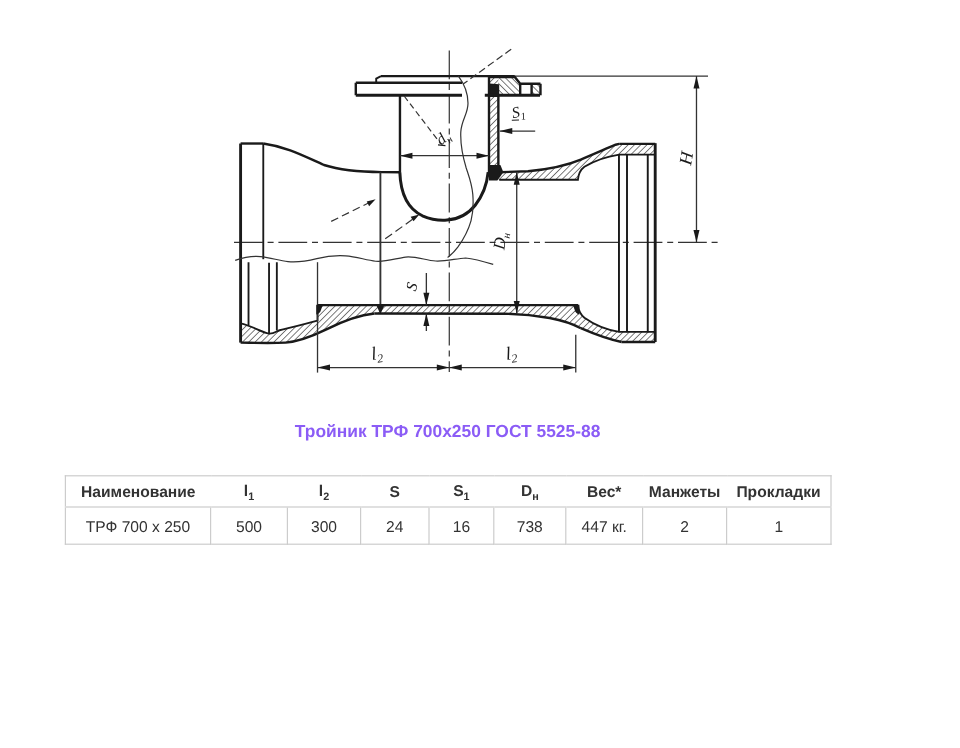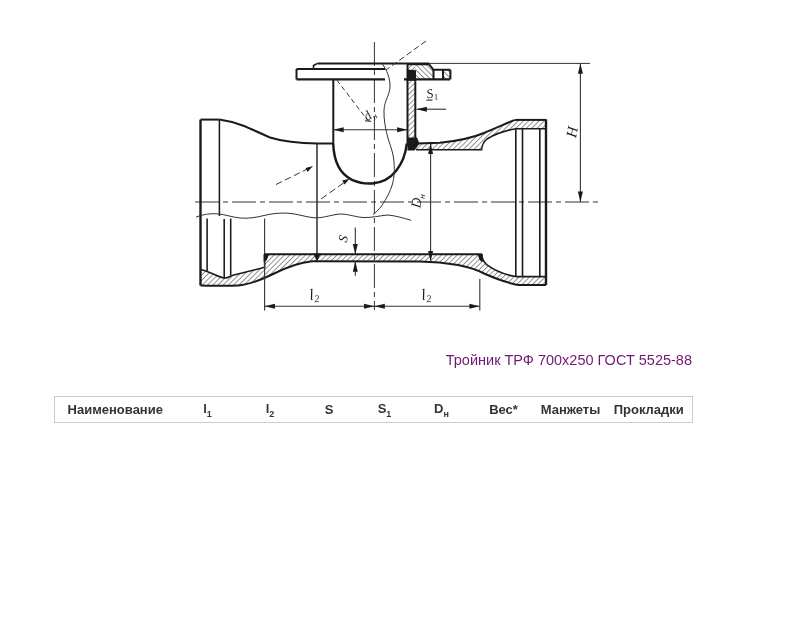--- a/index.html
+++ b/index.html
@@ -1,20 +1,20 @@
 <!DOCTYPE html>
 <html><head>
 <meta charset="utf-8">
 <style>
 html,body{margin:0;padding:0;background:#fff;width:800px;height:623px;
 font-family:"Liberation Sans",sans-serif;}
 #page{position:relative;width:800px;height:623px;background:#fff;overflow:hidden;}
 #draw{position:absolute;left:0;top:0;}
-#caption{position:absolute;left:54px;top:353px;width:638px;text-align:right;
-font-size:14.5px;line-height:15px;color:#701a75;}
+#caption{position:absolute;left:54px;top:353px;width:638px;text-align:center;
+font-size:14.5px;line-height:15px;color:#8b5cf6;font-weight:bold;}
 #tbl{position:absolute;left:54px;top:396px;border-collapse:collapse;
 table-layout:fixed;color:#333;font-size:13px;}
 #tbl th{border:none;border-bottom:1px solid #ccc;font-weight:bold;height:25px;
 padding:0;text-align:center;vertical-align:middle;margin-left:18px;}
 #tbl td{border:1px solid #ccc;height:30px;padding:0;text-align:center;
 vertical-align:middle;font-weight:normal;}
 #tbl{border:1px solid #ccc;}
 sub{font-size:9px;}
 </style>
 </head>
@@ -189,15 +189,27 @@
 <th>Наименование</th>
           <th>l<sub>1</sub></th>
           <th>l<sub>2</sub></th>
           <th>S</th>
 <th>S<sub>1</sub></th>
           <th>D<sub>н</sub></th>
           <th>Вес*</th>
           <th>Манжеты</th>
           <th>Прокладки</th>
 </tr>
+<tr>
+
+<td>ТРФ 700 х 250</td>
+          <td>500</td>
+          <td>300</td>
+          <td>24</td>
+          <td>16</td>
+<td>738</td>
+          <td>447 кг.</td>
+          <td>2</td>
+          <td>1</td>
+</tr>
 </tbody>
     </table>
 </div>
 
 </body></html>

